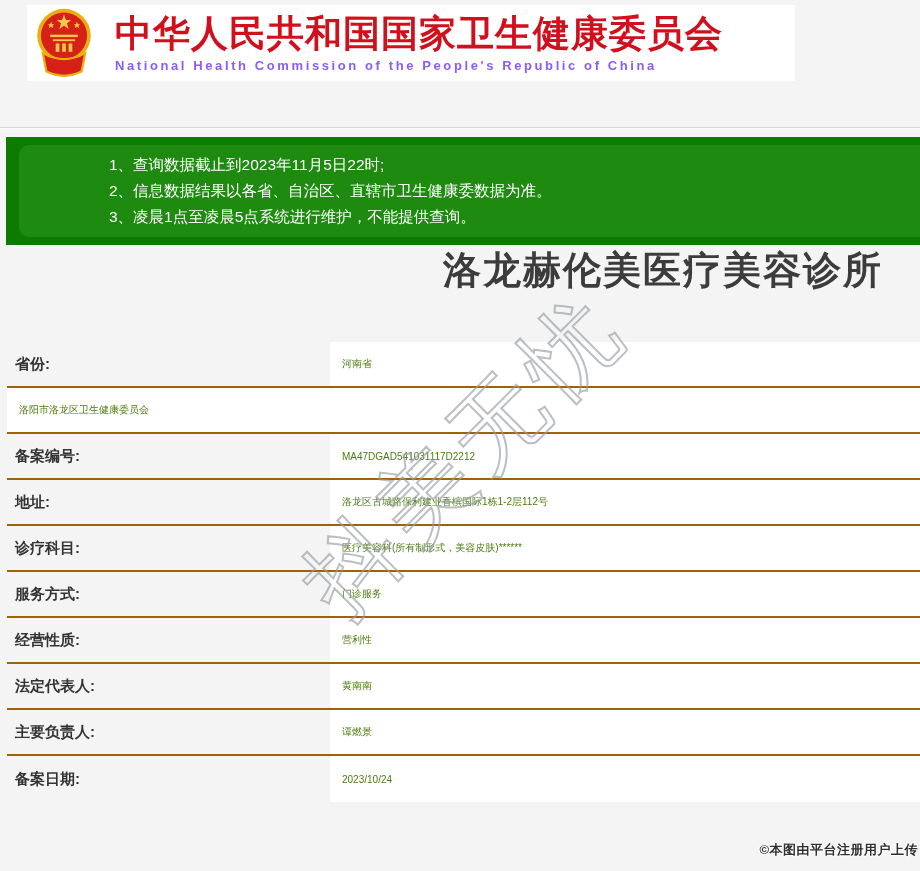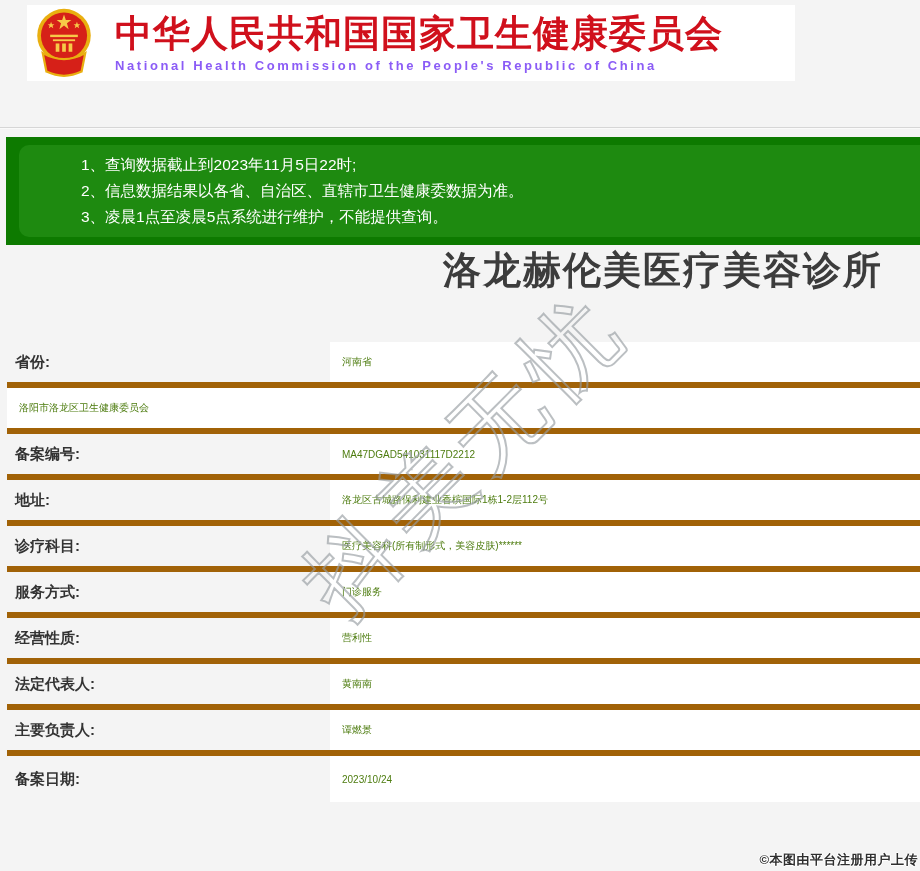--- a/index.html
+++ b/index.html
@@ -28,50 +28,50 @@
     border-bottom:1px solid #fafafa;
   }
   
   .notice-outer{
     margin:8px 0 0 6px; background:#0d7a00; padding:8px 0;
   }
   .notice-inner{
     margin-left:13px; background:#1e8a10; border-radius:10px 0 0 10px;
     padding:7px 10px 7px 62px; color:#ffffff; font-size:15.5px; line-height:26px;
   }
-  .notice-line{ white-space:nowrap; }
+  .notice-line{ white-space:nowrap;margin-left:28px; }
   
   .inst-title{
     padding-left:406px; text-align:center;
     font-size:38px; font-weight:600; color:#3c3c3c; letter-spacing:2px;
     white-space:nowrap;
   }
   
   .detail-table{ margin:46px 0 0 7px; }
-  .detail-row{ display:flex; height:46px; border-bottom:6px solid #a16207; }
+  .detail-row{ display:flex; height:46px; border-bottom:2px solid #a16207; }
   .detail-row:last-child{ border-bottom:none; }
   .detail-label{
     width:323px; flex:0 0 auto; display:flex; align-items:center;
     padding-left:8px; font-size:15px; font-weight:700; color:#333333;
   }
   .detail-value{
     flex:1 1 auto; background:#ffffff; display:flex; align-items:center;
     padding-left:12px; font-size:10px; color:#4d7c0f;
   }
   
   .watermark{
     position:absolute; left:465px; top:455px;
     transform:translate(-50%,-50%) rotate(-45deg);
     font-size:92px; letter-spacing:10px; white-space:nowrap;
     color:transparent; -webkit-text-stroke:2px rgba(150,156,162,0.65);
     pointer-events:none; z-index:5;
   }
   
   .credit{
-    position:absolute; right:2px; bottom:2px; z-index:6;
+    position:absolute; right:2px; bottom:12px; z-index:6;
     font-size:13px; font-weight:700; color:#2f2f2f; letter-spacing:0.5px;
     text-shadow:-1px 0 #fff,1px 0 #fff,0 -1px #fff,0 1px #fff;
   }
 </style>
 </head>
 <body>
 
 <div class="page">
 
   <div class="header-band">

